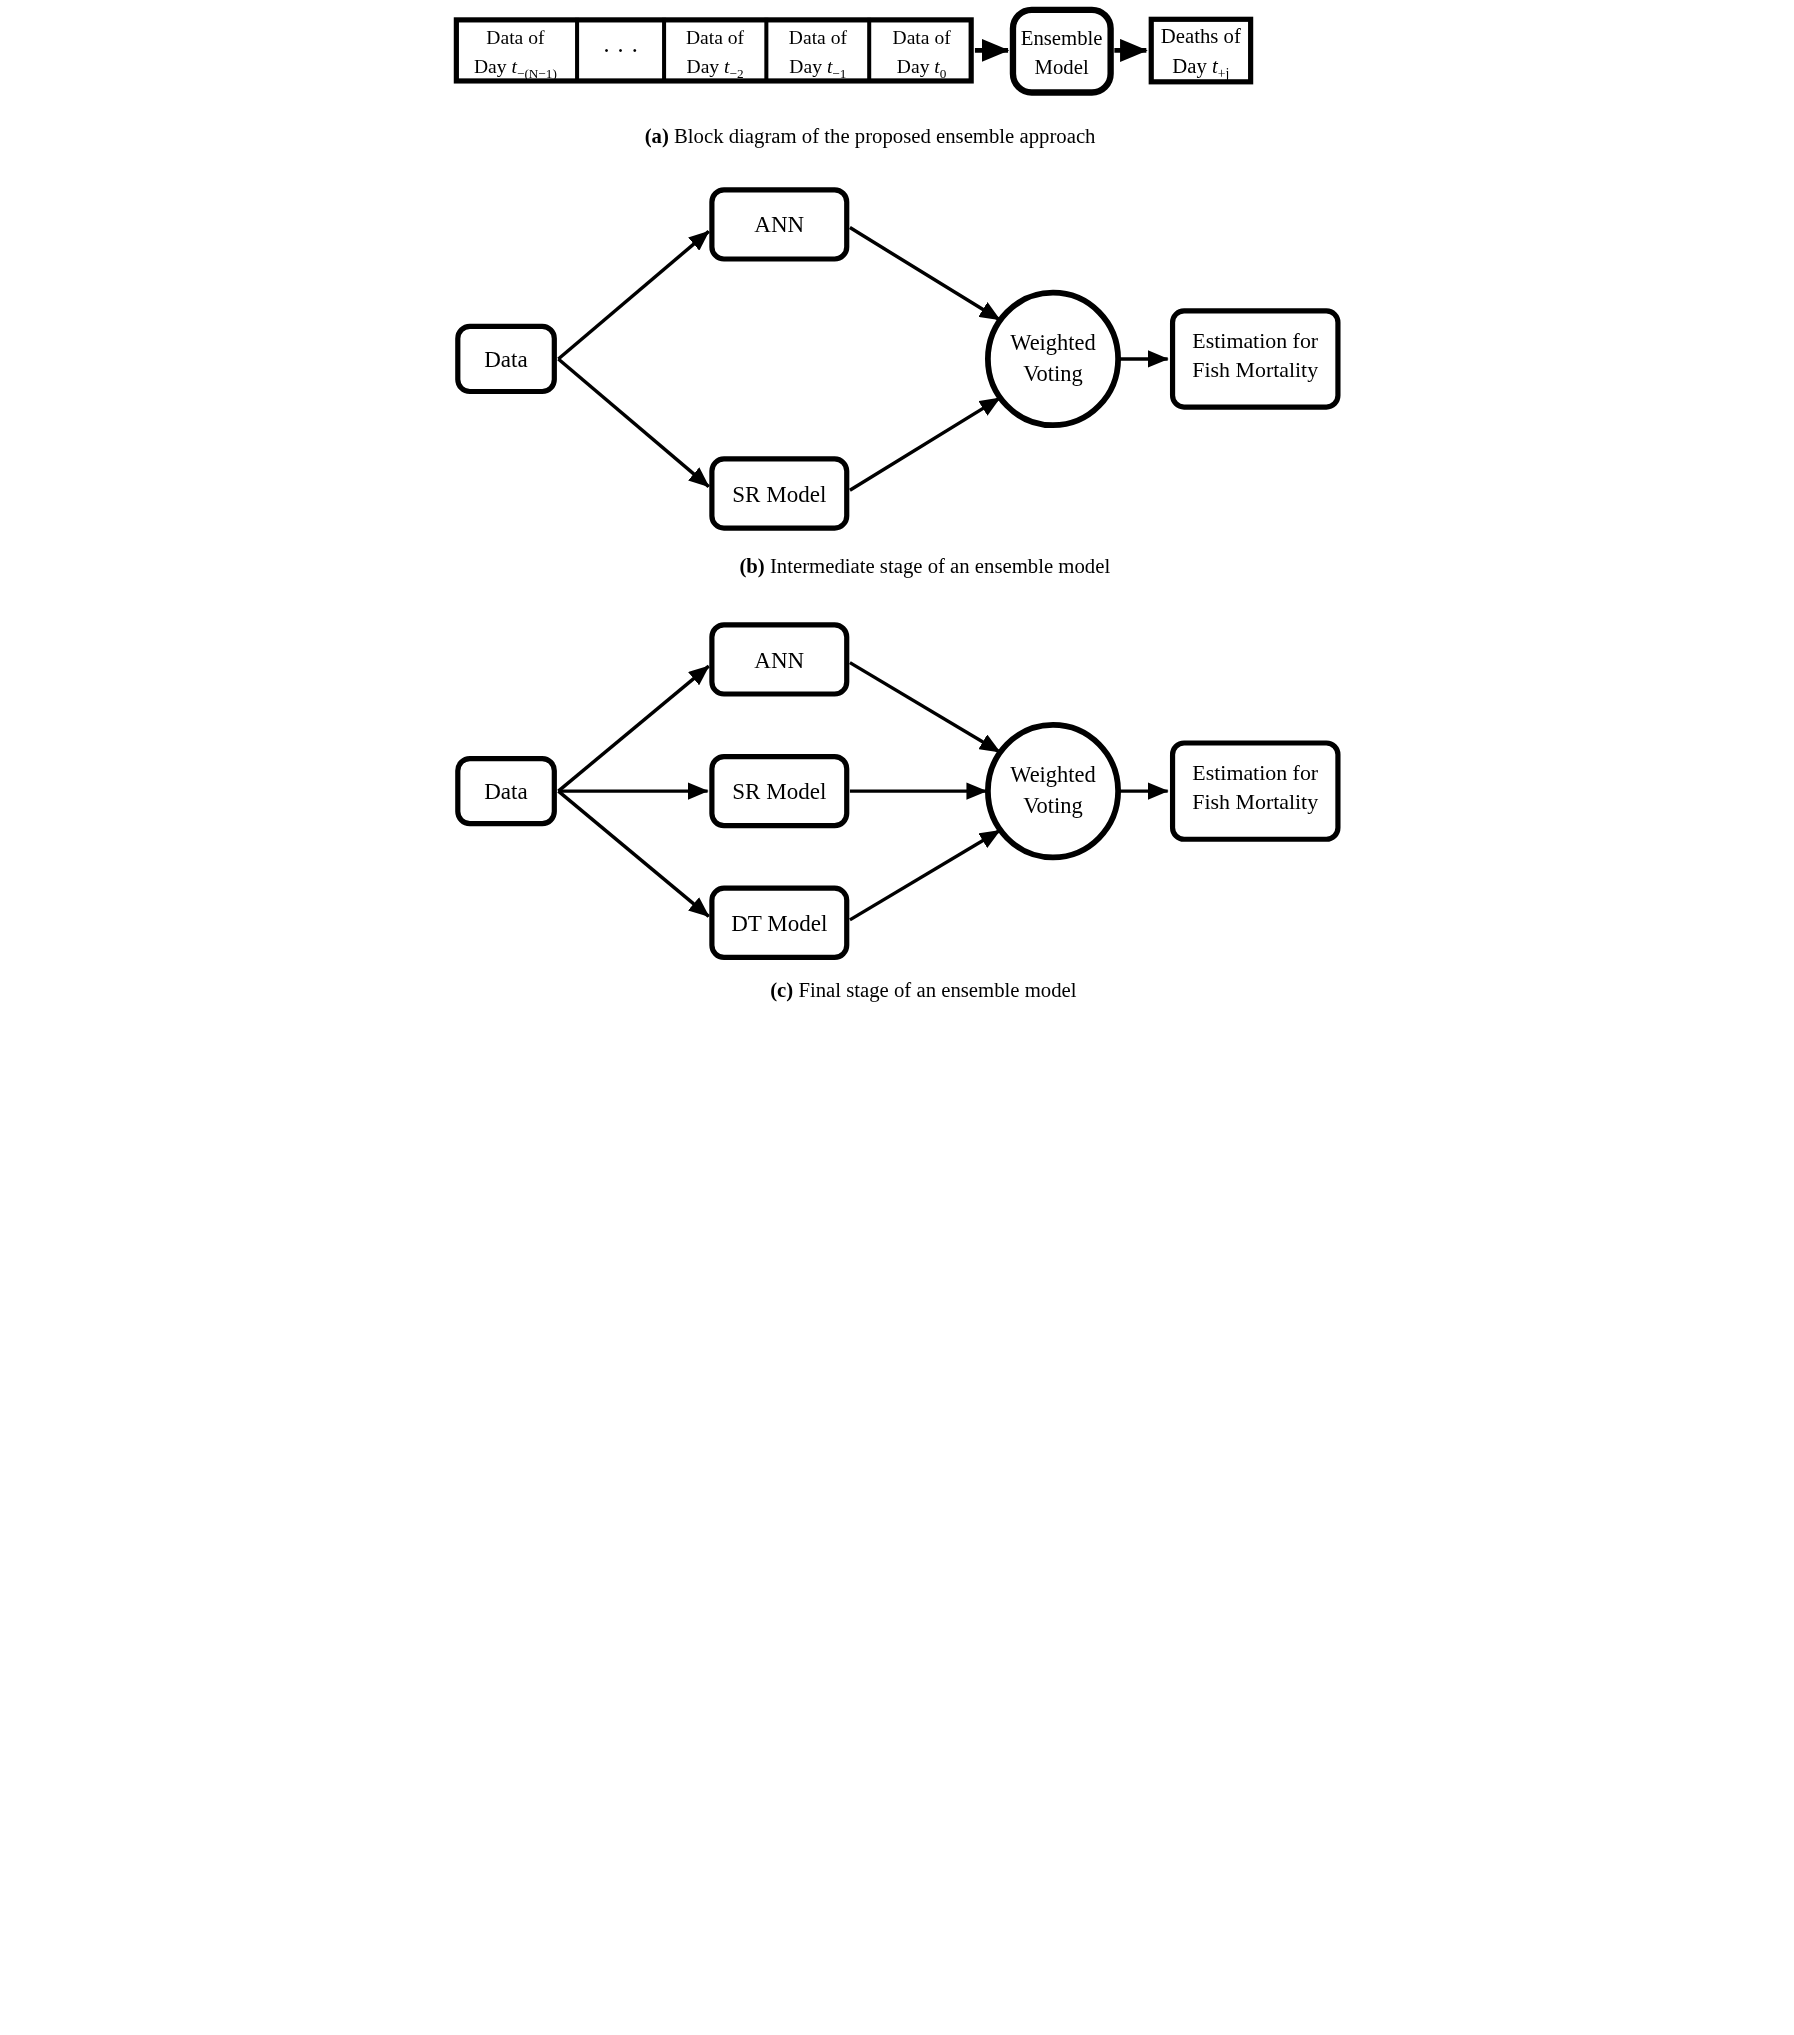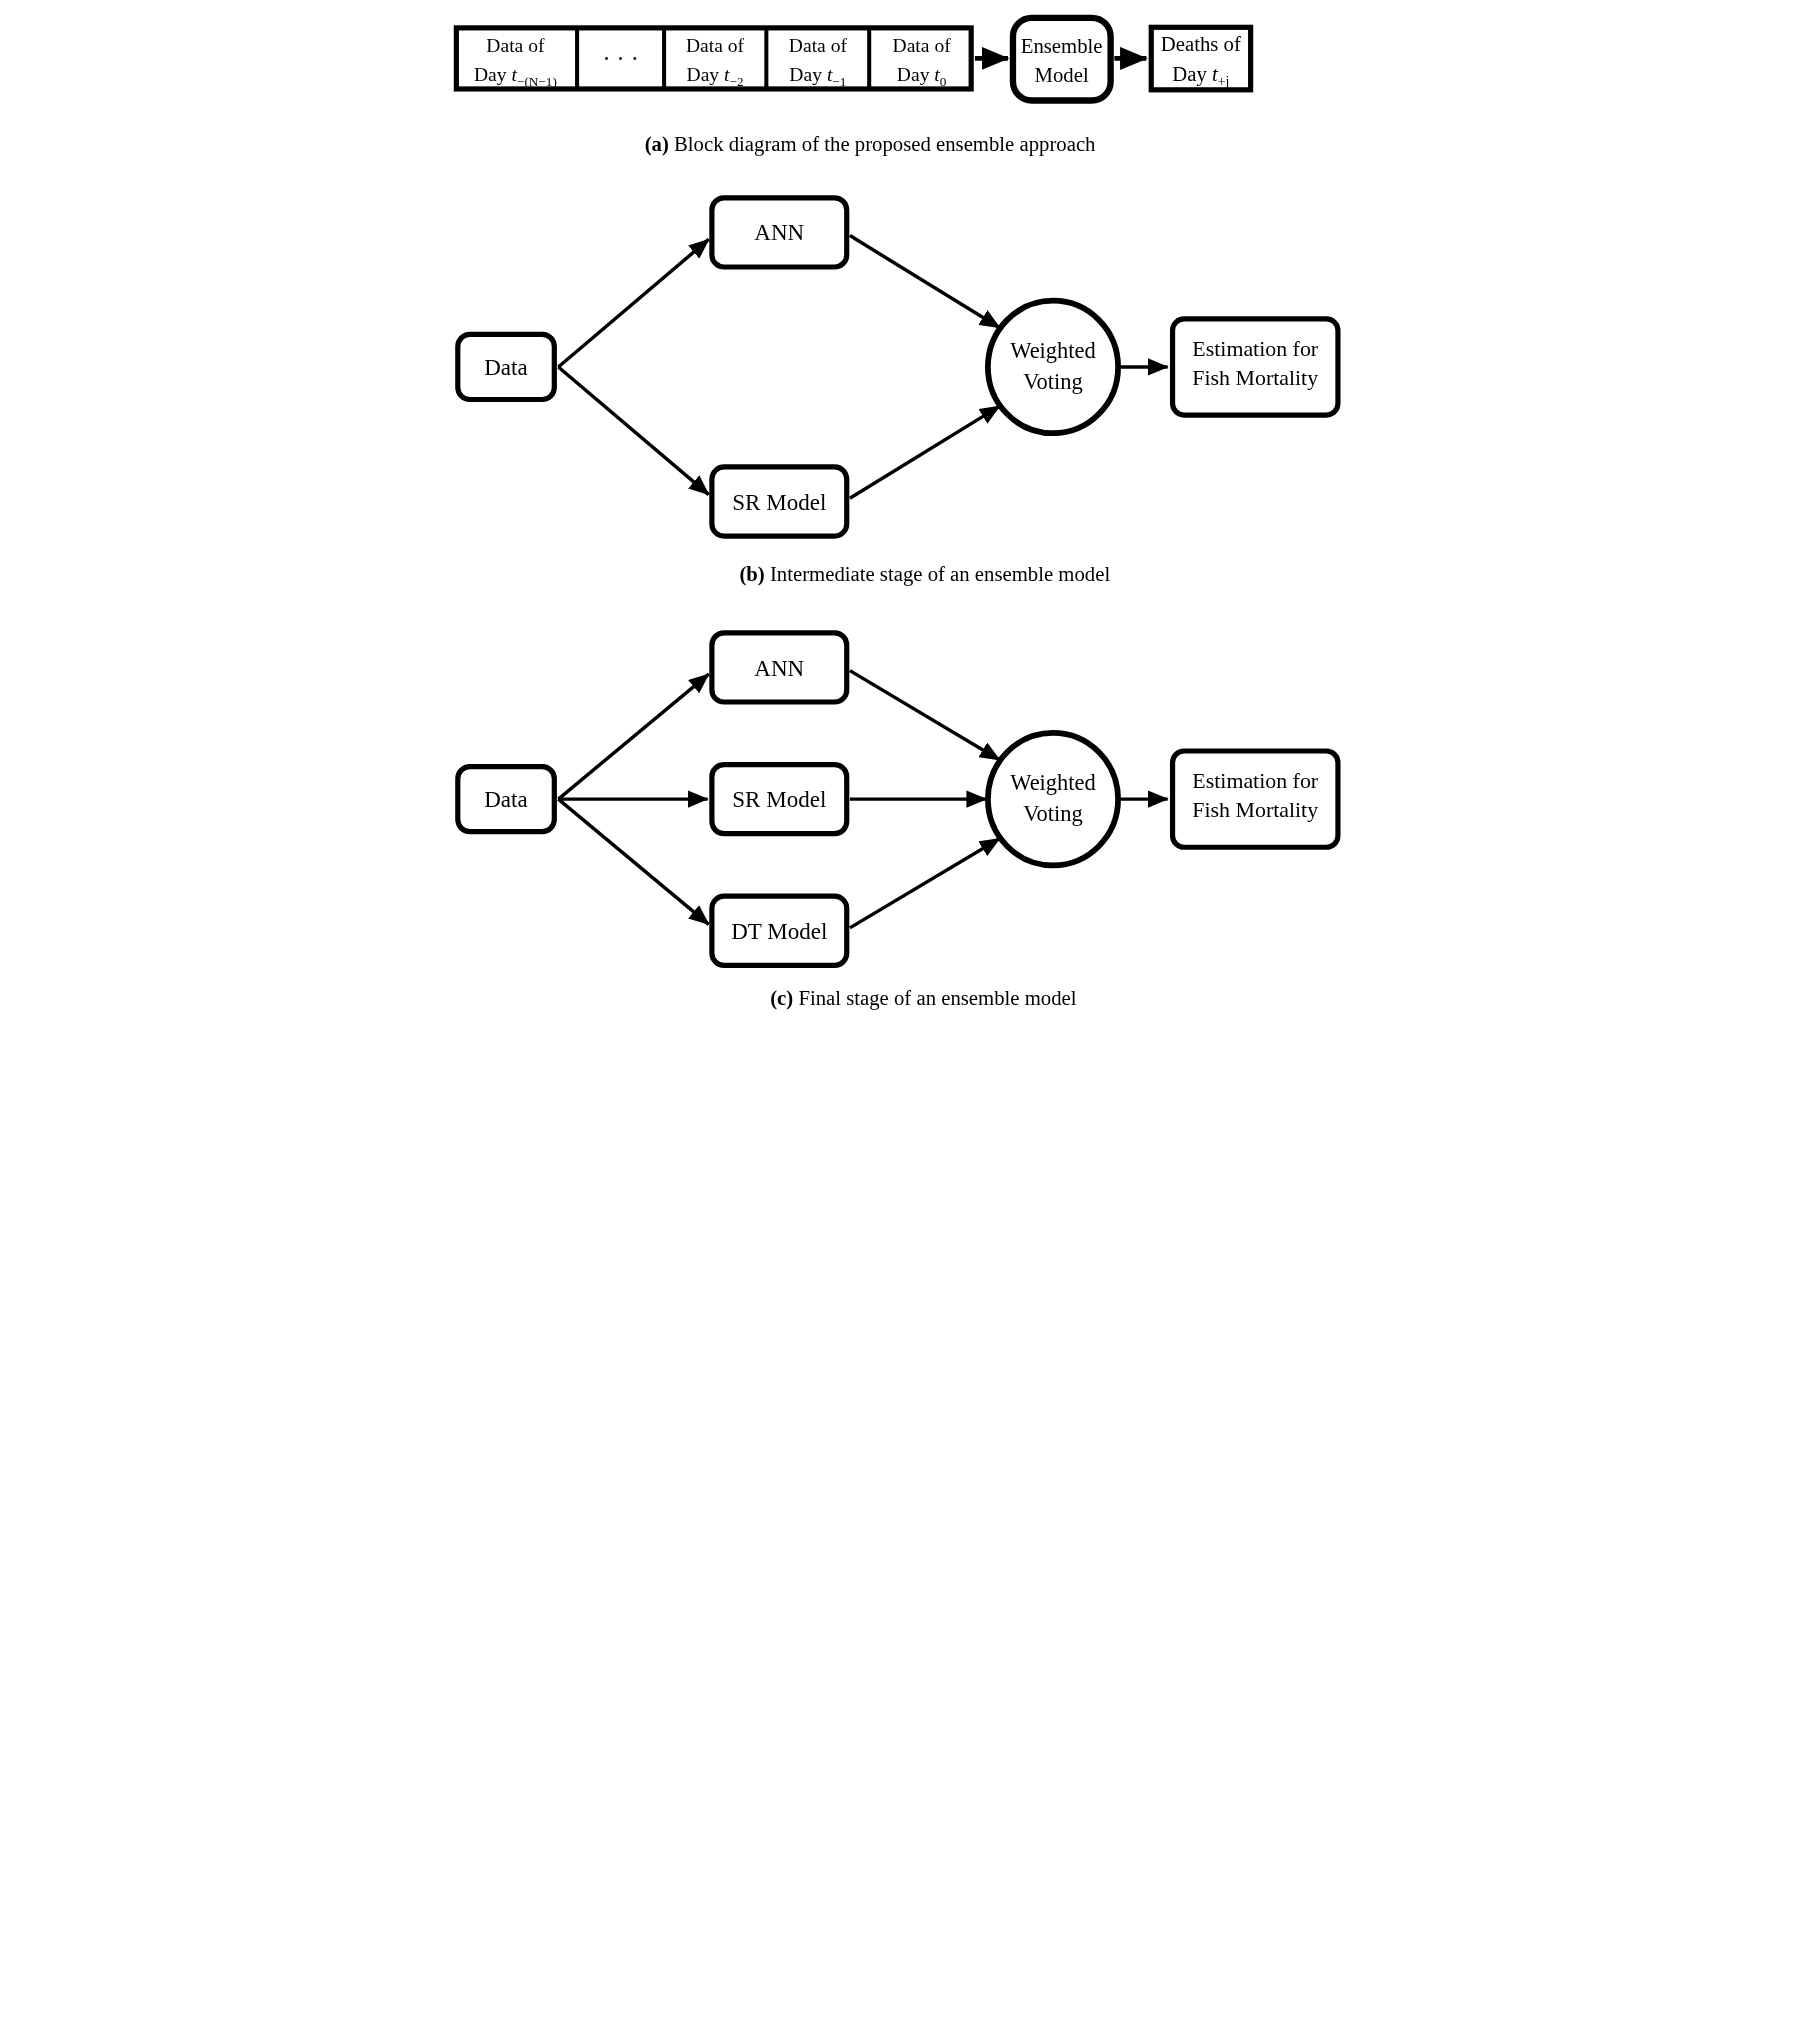--- a/index.html
+++ b/index.html
@@ -1,17 +1,17 @@
 <!DOCTYPE html>
 <html style="--ink: #000000; --paper: #ffffff;font-size:9.2px"><head>
 <meta charset="utf-8">
 <style>
   :root { --ink:#000000; --paper:#ffffff; }
   html,body { margin:0; padding:0; background:var(--paper); }
-  .figure-wrap { width:100%; max-width:898px; margin:8px auto; }
+  .figure-wrap { width:100%; max-width:898px; margin:0 auto; }
   svg { display:block; width:100%; height:auto; background:var(--paper); }
   text { font-family:"Liberation Serif", serif; fill:var(--ink); }
   .shape { fill:#ffffff; stroke:var(--ink); }
   .edge  { stroke:var(--ink); fill:none; }
   .sep   { stroke:var(--ink); }
   .it    { font-style:italic; }
   .bold  { font-weight:bold; }
   .cell-t  { font-size:68px; }
   .cell-sub{ font-size:46px; }
   .dots-t  { font-size:84px; }

